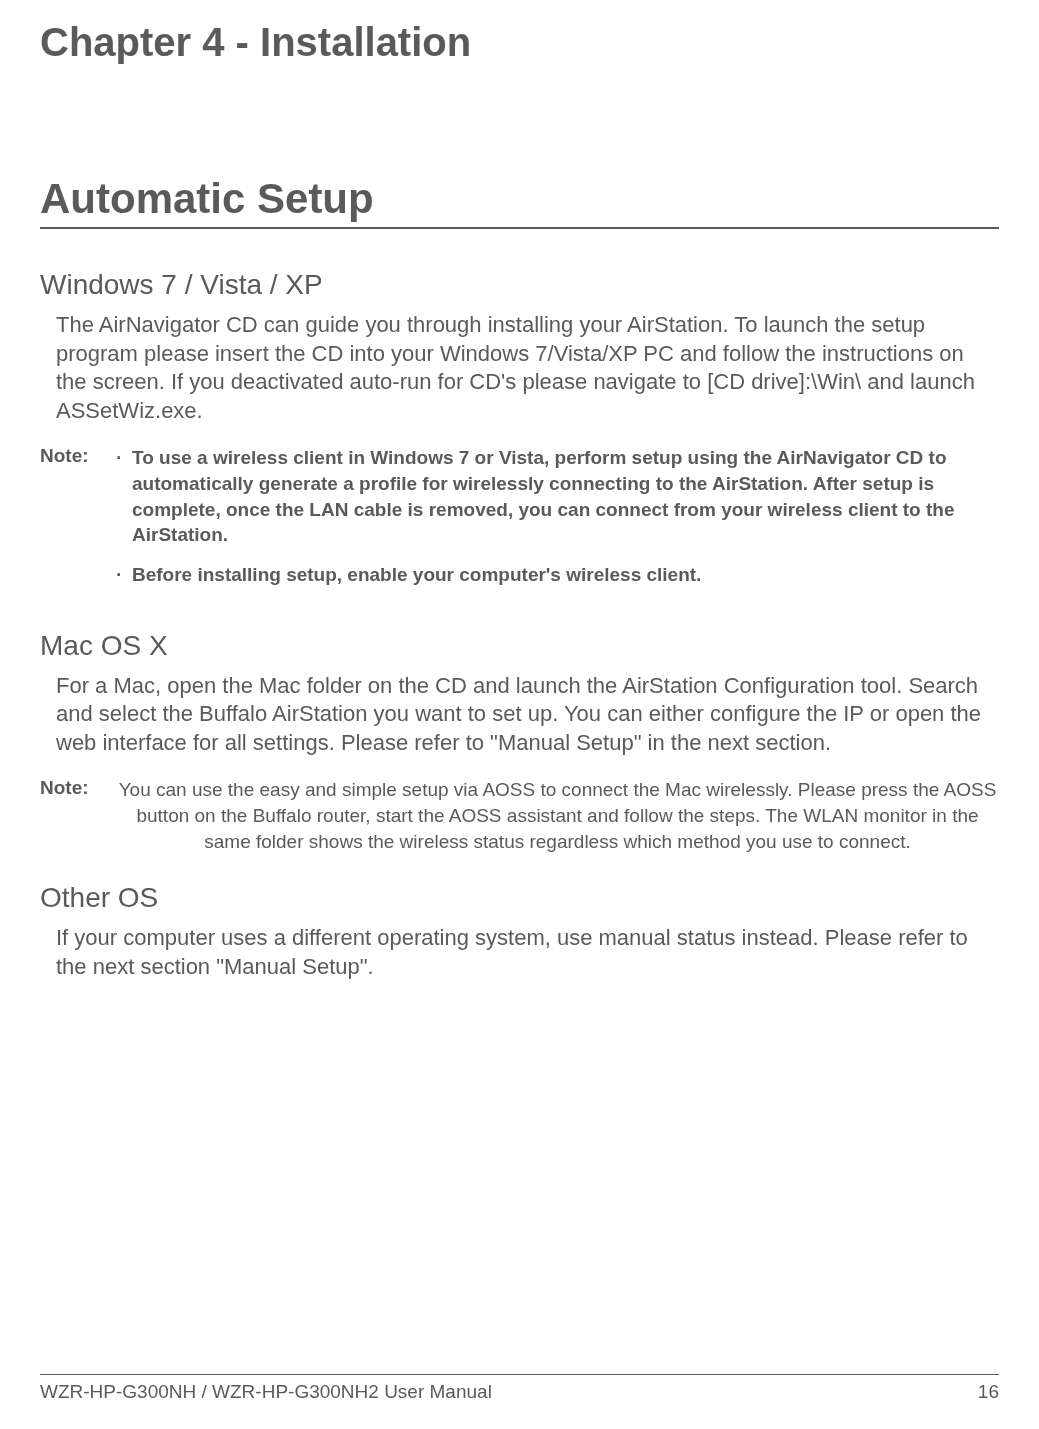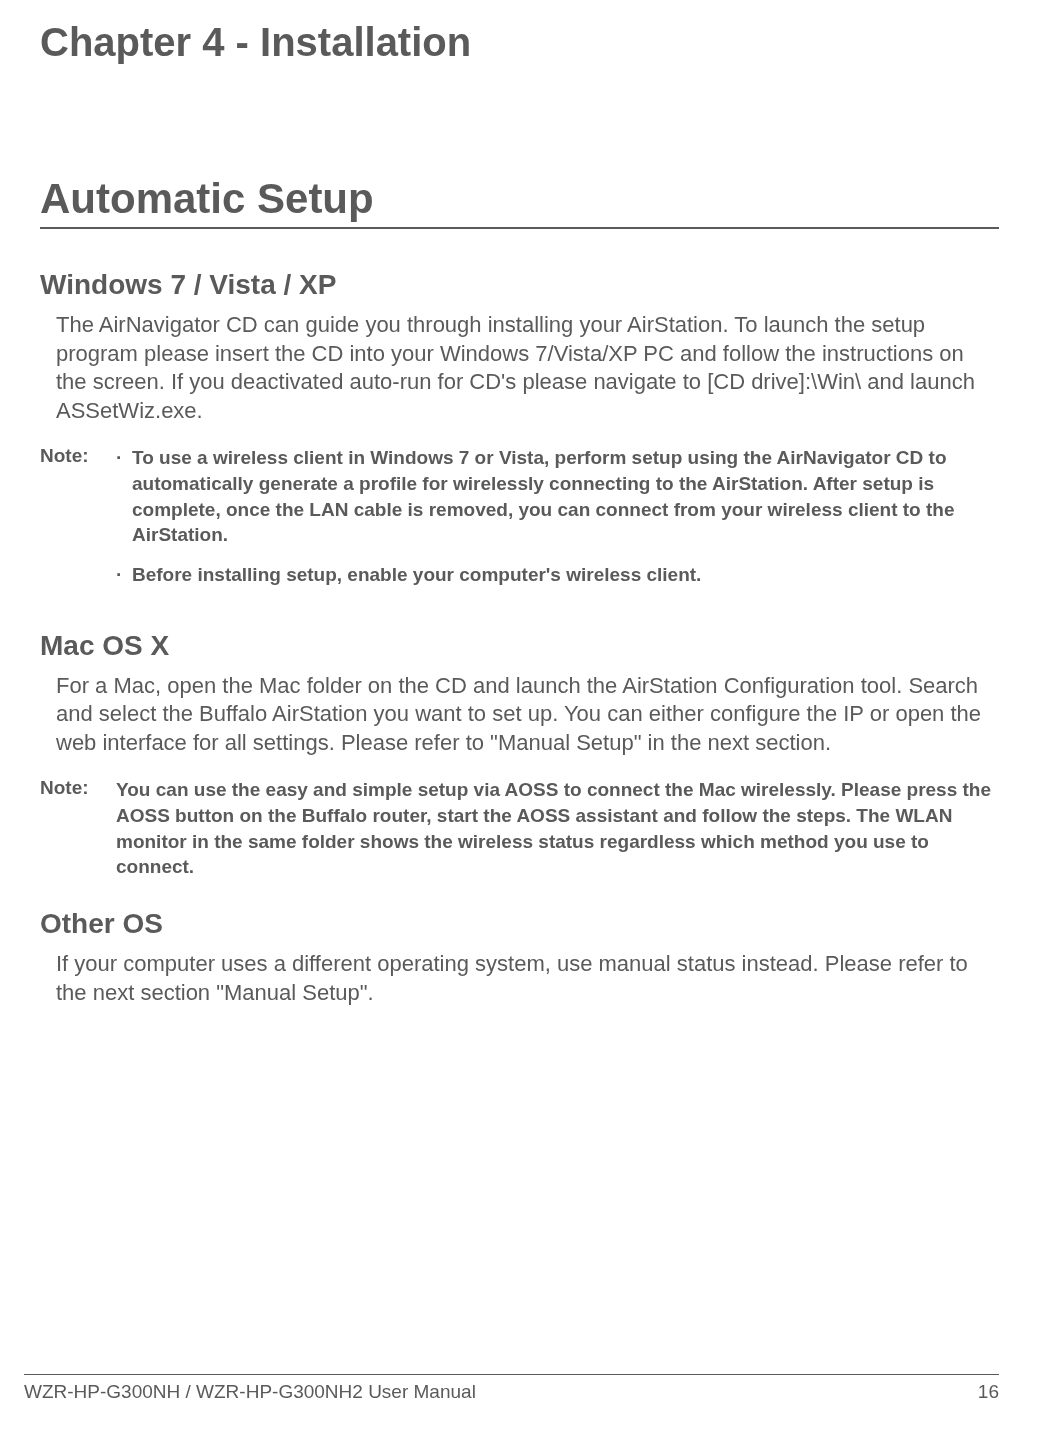--- a/index.html
+++ b/index.html
@@ -25,21 +25,21 @@
     .section-title {
       font-size: 42px;
       font-weight: bold;
       color: #5a5a5a;
       border-bottom: 2px solid #5a5a5a;
       padding-bottom: 4px;
       margin-bottom: 40px;
     }
     .subsection-title {
       font-size: 28px;
-      font-weight: bold;
+      font-weight: normal;
       color: #5a5a5a;
       margin-bottom: 10px;
       margin-top: 28px;
     }
     .body-text {
       font-size: 22px;
       color: #5a5a5a;
       line-height: 1.3;
       margin-bottom: 20px;
       font-family: 'Segoe UI', Myriad, sans-serif;
@@ -70,28 +70,29 @@
     }
     .note-bullet {
       min-width: 16px;
       flex-shrink: 0;
     }
     .note-text {
       flex: 1;
     }
     .note-text-nobullet {
       font-size: 19px;
-      font-weight: bold;
+      font-weight: normal;
       color: #5a5a5a;
       line-height: 1.35;
+      text-align: center;
     }
     .footer {
       position: absolute;
       bottom: 26px;
-      left: 24px;
+      left: 40px;
       right: 40px;
       border-top: 1px solid #5a5a5a;
       padding-top: 6px;
       display: flex;
       justify-content: space-between;
       font-size: 19px;
       color: #5a5a5a;
     }
   </style>
 </head>

